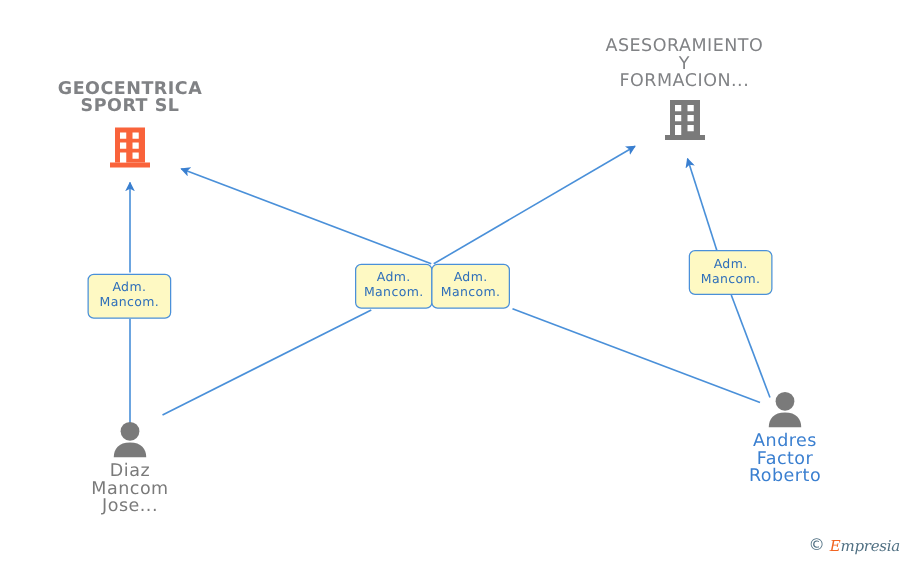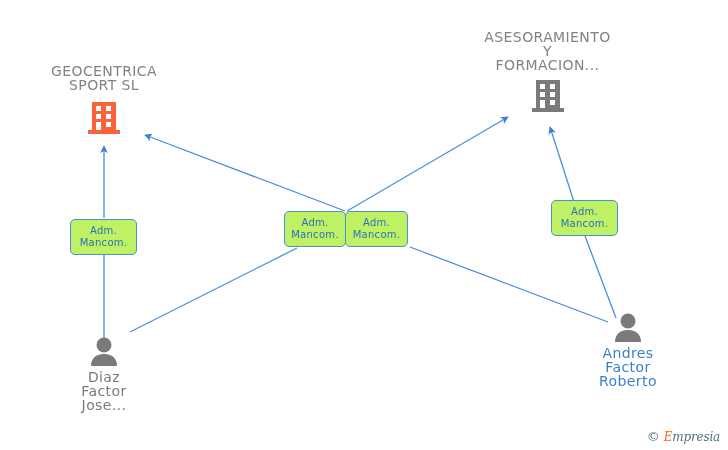--- a/index.html
+++ b/index.html
@@ -27,21 +27,21 @@
     text-align: center;
   }
   .node-label {
     font-size: 14px;
     line-height: 14px;
     letter-spacing: 0.4px;
     white-space: pre-line;
   }
   .company-label {
     color: #808285;
-    font-weight: normal;
+    font-weight: bold;
   }
   .company-label-plain {
     color: #808285;
     font-weight: normal;
   }
   .person-label-gray {
     color: #7a7a7a;
     font-weight: normal;
   }
   .person-label-blue {
@@ -50,21 +50,21 @@
   }
   .icon-slot {
     display: block;
     margin: 0 auto;
   }
   .rel-box {
     position: absolute;
     box-sizing: border-box;
     border: 1px solid #4a90d9;
     border-radius: 5px;
-    background: #bef264;
+    background: #fef9c3;
     color: #2f6fba;
     font-size: 10px;
     line-height: 12px;
     letter-spacing: 0.3px;
     text-align: center;
     display: flex;
     flex-direction: column;
     align-items: center;
     justify-content: center;
     white-space: pre-line;
@@ -155,21 +155,21 @@
     <rect x="19" y="22" width="5" height="5" fill="#ffffff"></rect>
   </svg>
 </div>
 
 <div class="node" style="left:54px; top:336px; width:100px;">
   <svg class="icon-slot" width="34" height="30" viewBox="0 0 34 30">
     <circle cx="17" cy="9" r="7.5" fill="#7a7a7a"></circle>
     <path d="M17 18 C 8 18 4 23 4 30 L 30 30 C 30 23 26 18 17 18 Z" fill="#7a7a7a"></path>
   </svg>
   <div class="node-label person-label-gray" style="margin-top:4px;">Diaz
-Factor
+Mancom
 Jose...</div>
 </div>
 
 <div class="node" style="left:578px; top:312px; width:100px;">
   <svg class="icon-slot" width="34" height="30" viewBox="0 0 34 30">
     <circle cx="17" cy="9" r="7.5" fill="#7a7a7a"></circle>
     <path d="M17 18 C 8 18 4 23 4 30 L 30 30 C 30 23 26 18 17 18 Z" fill="#7a7a7a"></path>
   </svg>
   <div class="node-label person-label-blue" style="margin-top:4px;">Andres
 Factor

